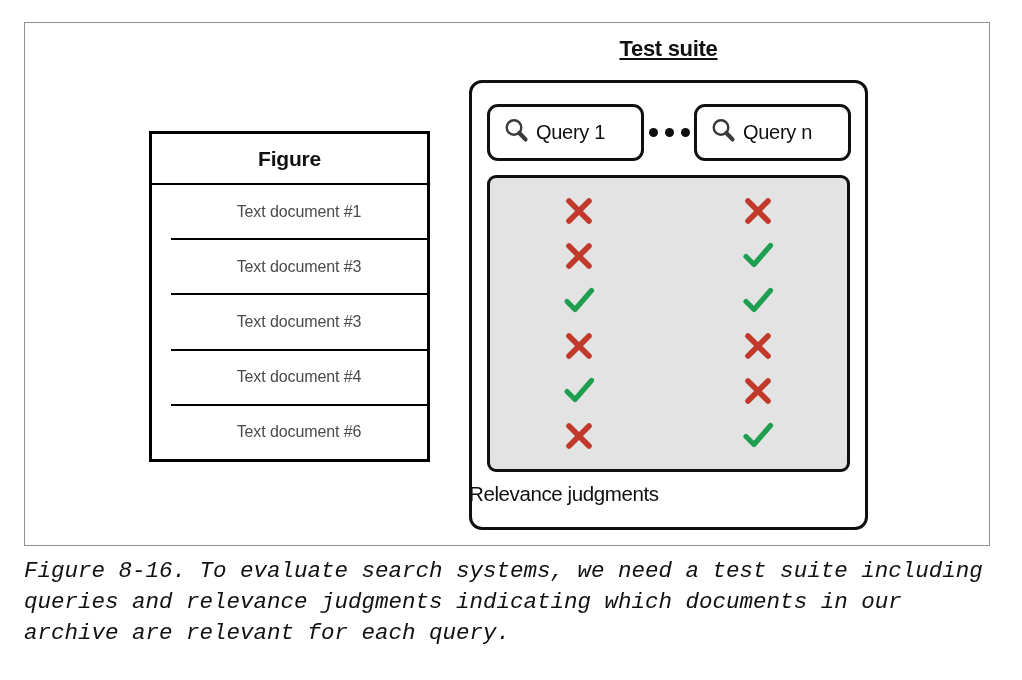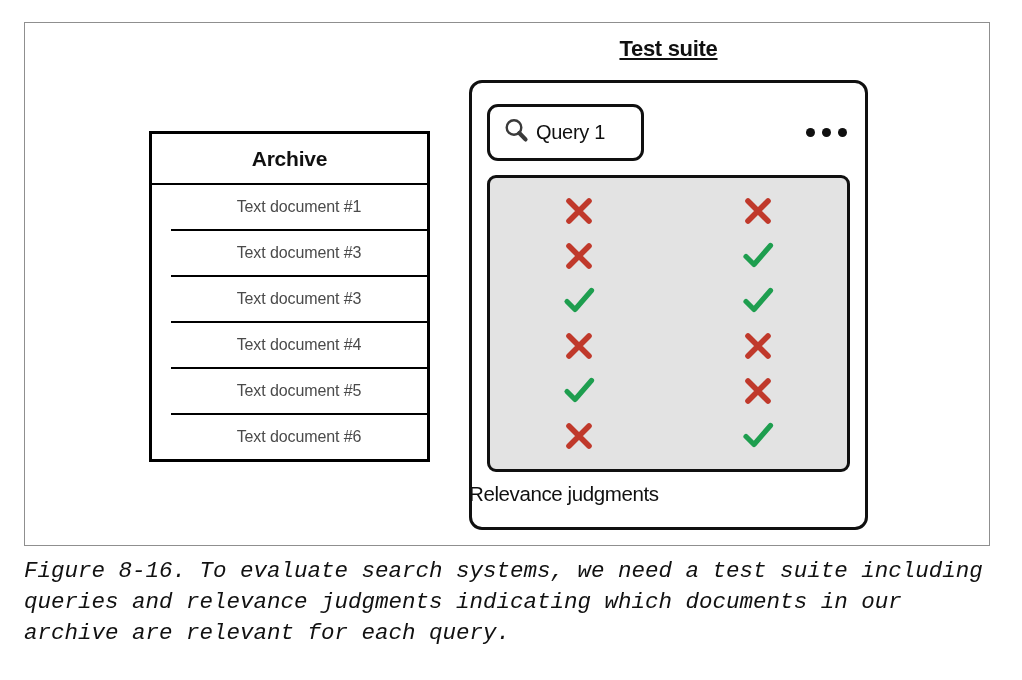--- a/index.html
+++ b/index.html
@@ -186,26 +186,25 @@
     line-height: 31px;
     color: #111111;
   }
 </style>
 </head>
 <body>
 
 <div id="figure-frame"></div>
 
 <div id="archive-table">
-  <div class="archive-header">Archive</div>
+  <div class="archive-header">Figure</div>
   <div class="archive-row">Text document #1</div>
   <div class="archive-row">Text document #3</div>
   <div class="archive-row">Text document #3</div>
   <div class="archive-row">Text document #4</div>
-  <div class="archive-row">Text document #5</div>
   <div class="archive-row">Text document #6</div>
 </div>
 
 <div id="test-suite-title">Test suite</div>
 <div id="test-suite-box"></div>
 
 <div id="query-row">
 
   <div class="query-box">
     <span class="magnifier">
@@ -216,20 +215,29 @@
     </span>
     <span class="query-label">Query 1</span>
   </div>
 
   <div id="ellipsis">
     <span></span>
     <span></span>
     <span></span>
   </div>
 
+  <div class="query-box">
+    <span class="magnifier">
+      <svg width="27" height="27" viewBox="0 0 27 27">
+        <circle cx="11" cy="10.5" r="7.3" fill="none" stroke="#3a3a3a" stroke-width="2.4"></circle>
+        <line x1="16.3" y1="16" x2="22.5" y2="22.4" stroke="#3a3a3a" stroke-width="4.2" stroke-linecap="round"></line>
+      </svg>
+    </span>
+    <span class="query-label">Query n</span>
+  </div>
 
 </div>
 
 <div id="judgments-panel">
   <div class="judgment-col">
       <svg class="mark" viewBox="0 0 34 34">
         <path d="M7 7 L27 27 M27 7 L7 27" fill="none" stroke="#c0392b" stroke-width="5.6" stroke-linecap="round"></path>
       </svg>
       <svg class="mark" viewBox="0 0 34 34">
         <path d="M7 7 L27 27 M27 7 L7 27" fill="none" stroke="#c0392b" stroke-width="5.6" stroke-linecap="round"></path>

